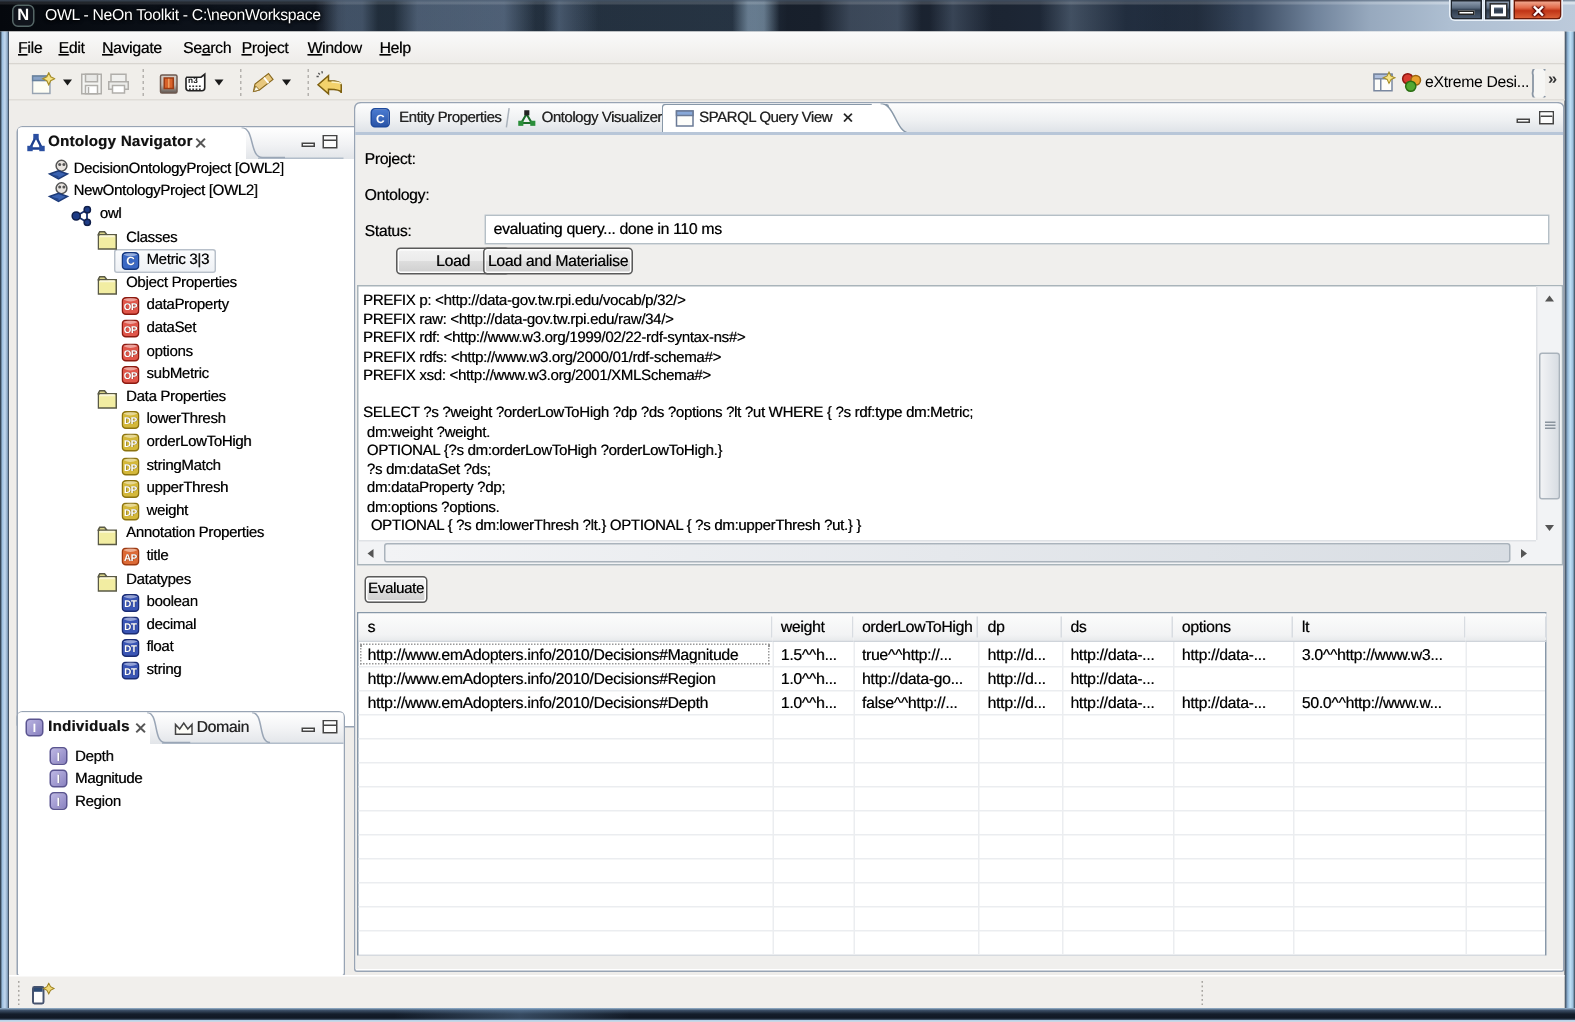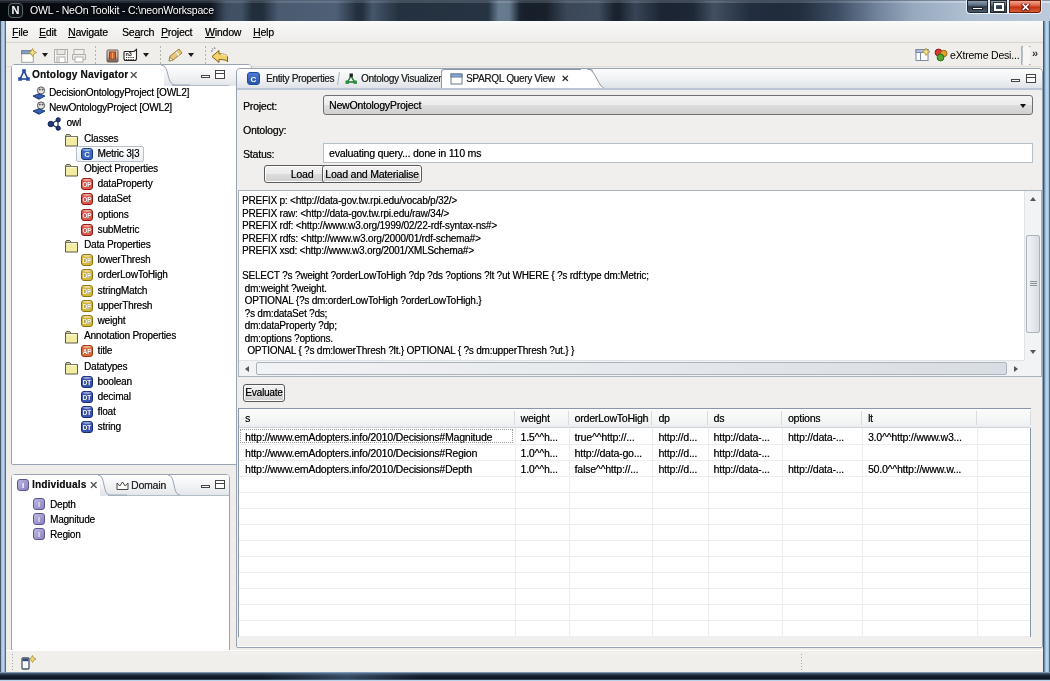--- a/index.html
+++ b/index.html
@@ -218,21 +218,21 @@
     <circle cx="10.8" cy="6.5" r="3.2" fill="#e8a02c" stroke="#9a6410"></circle>
     <circle cx="7.5" cy="10.5" r="3.4" fill="#52a832" stroke="#2a6e12"></circle>
   </svg>
   <div style="position:absolute;left:944px;top:6px;font-size:10.5px;letter-spacing:-0.2px;color:#000;">eXtreme Desi...</div>
   <svg style="position:absolute;left:1014px;top:3px" width="14" height="19">
     <path d="M10 1 a4 4 0 0 0 -8 3 v11 a4 4 0 0 0 8 3" fill="#f6f6f4" stroke="#8a96a4" stroke-width="1.2"></path>
   </svg>
   <div style="position:absolute;left:1026px;top:4px;font-size:11px;font-weight:bold;color:#333;">»</div>
 </div>
 
-<div id="navpanel" class="abs panel" style="left:11px; top:64px; width:241px; height:401px;">
+<div id="navpanel" class="abs panel" style="left:11px; top:84px; width:241px; height:401px;">
   <div class="vtabbar"></div>
   <div style="position:absolute;left:0;top:0;width:152px;height:21px;background:#fff;border-radius:2px 0 0 0;"></div>
   <div style="position:absolute;left:160px;top:20px;width:57px;height:1px;background:#b2bdca;"></div>
   <svg style="position:absolute;left:148px;top:0" width="30" height="21">
     <path d="M1 0 C10 0 6 20 15 20 L30 20" fill="none" stroke="#9aa6b6" stroke-width="1"></path>
   </svg>
   <svg style="position:absolute;left:5px;top:4px" width="14" height="13">
     <path d="M7 2 L3 10 M7 2 L11 10 M3 10 L11 10" stroke="#1c3f8e" stroke-width="1.6" fill="none"></path>
     <rect x="5.2" y="0.2" width="3.6" height="3.6" fill="#2a4fa2"></rect>
     <rect x="1.2" y="8.2" width="3.6" height="3.6" fill="#2a4fa2"></rect>
@@ -495,24 +495,20 @@
     <div class="etab" style="left:229px;top:4px;">SPARQL Query View</div>
     <div class="etab closex" style="left:324px;top:4px;">✕</div>
     <div class="minmax mm-min" style="left:774px;"></div>
     <div class="minmax mm-max" style="left:789px;"></div>
   </div>
   <div id="ekeyline"></div>
   <div id="econtent">
     <div class="formlabel" style="left:6px; top:10px;">Project:</div>
     <div class="formlabel" style="left:6px; top:34px;">Ontology:</div>
     <div class="formlabel" style="left:6px; top:58px;">Status:</div>
-    <div class="combo" style="left:86px; top:5px; width:710px;">
-        <span class="ct">NewOntologyProject</span>
-        <span class="ca"></span>
-      </div>
     <div class="tfield" style="left:86px; top:53px; width:710px;">
         <span class="ct">evaluating query... done in 110 ms</span>
       </div>
     <div class="pbtn" style="left:2px; top:75px; width:76px; height:18px; line-height:16px; border-color:#5a5a5a; box-shadow:inset 0 0 0 1px #fff;margin-left:25px;">Load</div>
     <div class="pbtn" style="left:85px; top:75px; width:100px; height:18px; white-space:nowrap; line-height:16px; border-color:#5a5a5a; box-shadow:inset 0 0 0 1px #fff;">Load and Materialise</div>
     <div id="querybox">
       <div id="qtext">PREFIX p: &lt;http://data-gov.tw.rpi.edu/vocab/p/32/&gt;
 PREFIX raw: &lt;http://data-gov.tw.rpi.edu/raw/34/&gt;
 PREFIX rdf: &lt;http://www.w3.org/1999/02/22-rdf-syntax-ns#&gt;
 PREFIX rdfs: &lt;http://www.w3.org/2000/01/rdf-schema#&gt;

